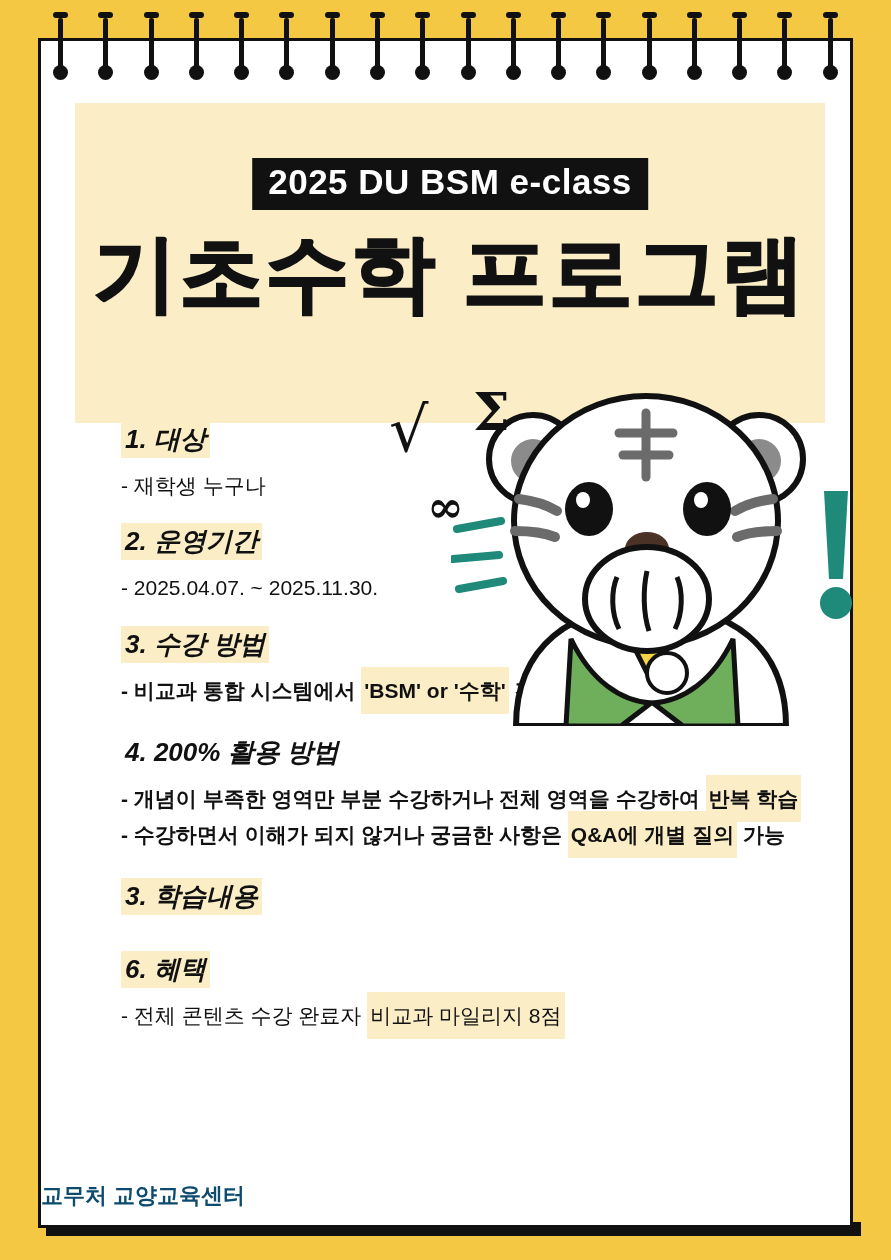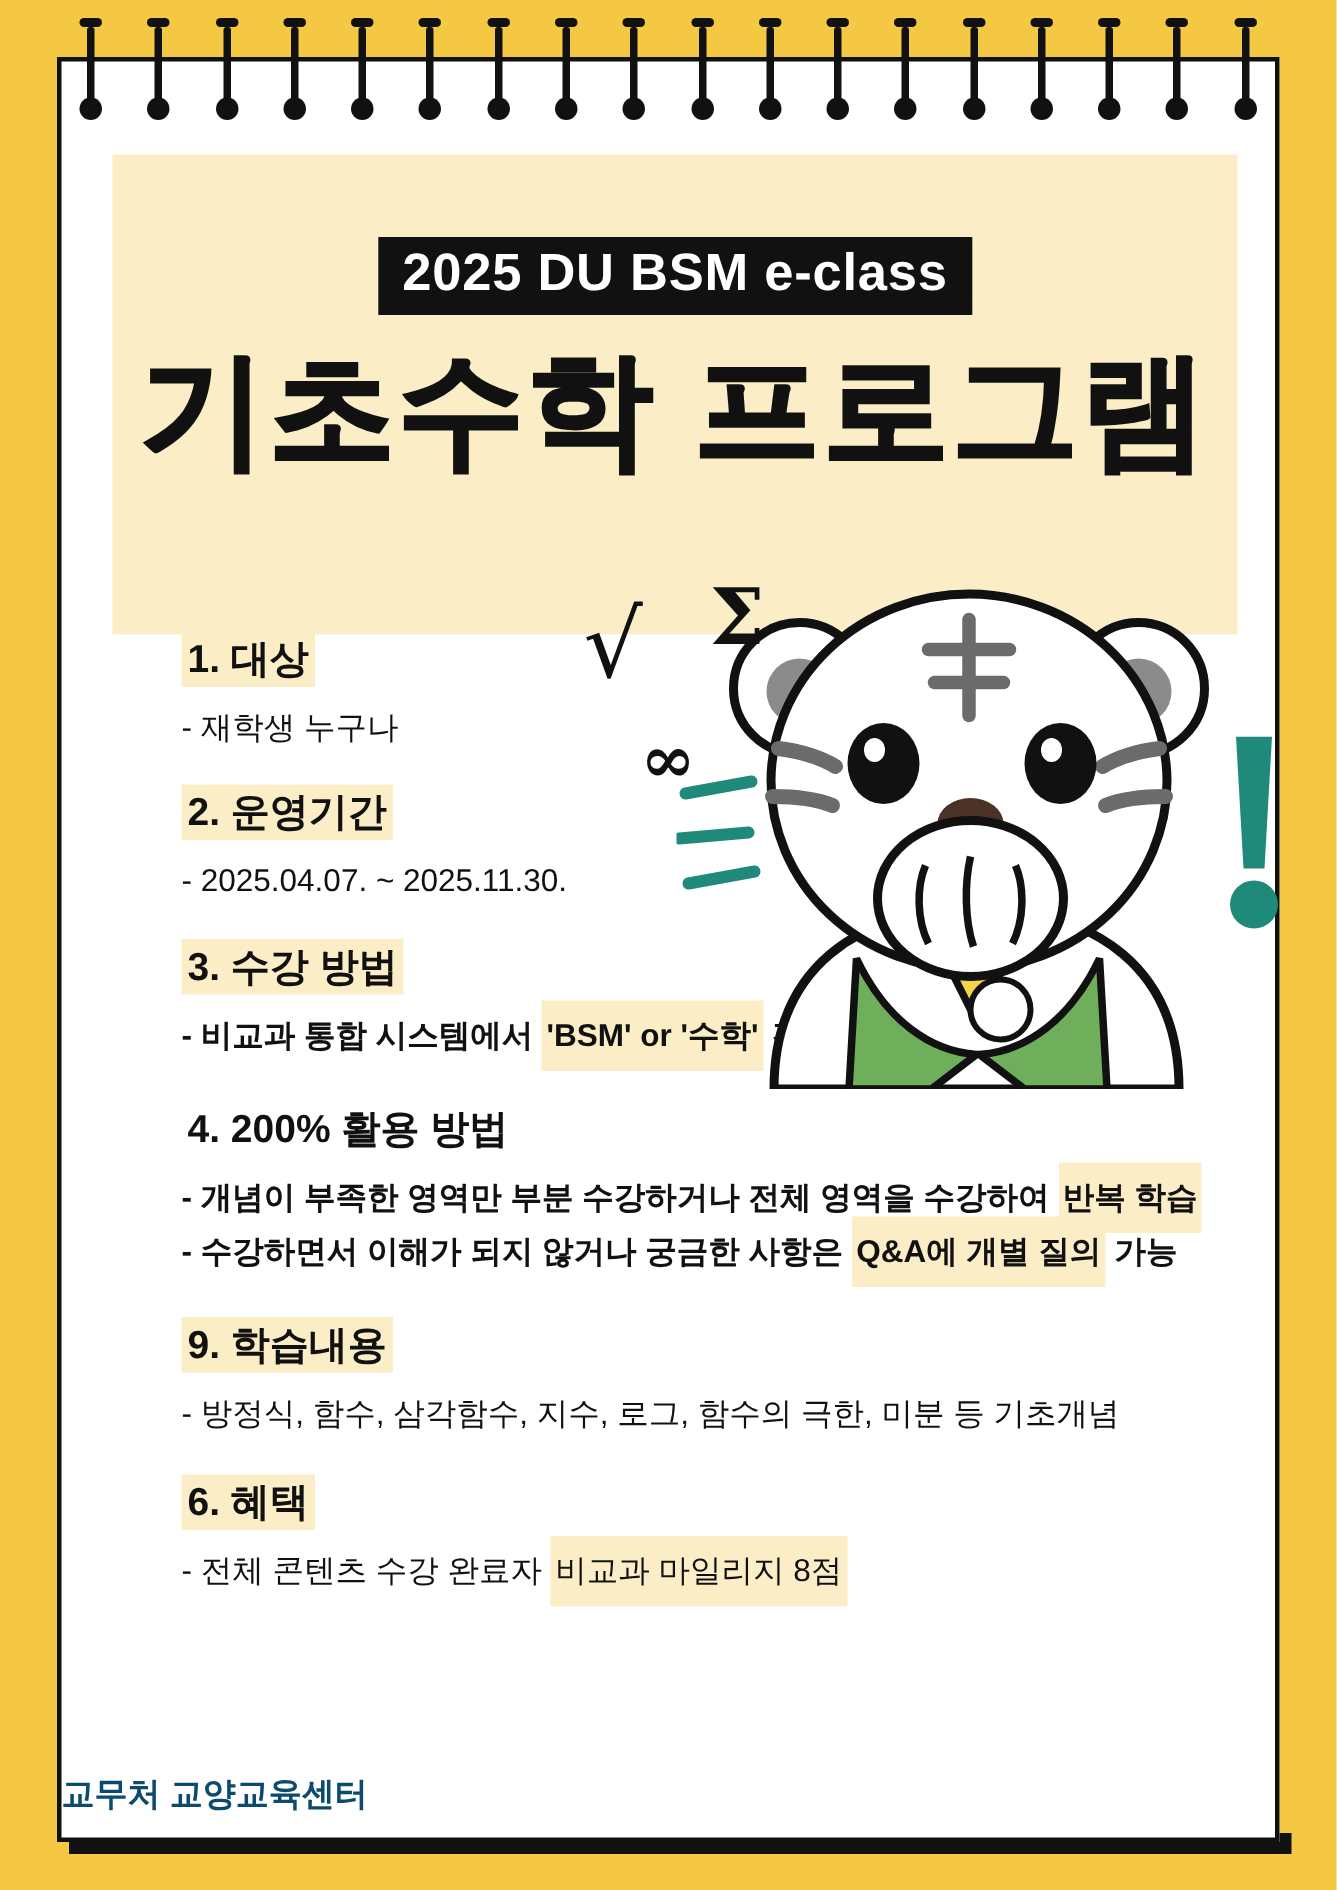--- a/index.html
+++ b/index.html
@@ -102,20 +102,21 @@
     width: 700px;
   }
   .sec { margin-bottom: 16px; }
   .sec-title {
     font-size: 26px;
     font-weight: 900;
     color: #111;
     display: inline-block;
     padding: 1px 4px;
     margin-bottom: 12px;
+    font-style: italic;
   }
   .sec-title.hl { background: #fbeec7; }
   .sec-line {
     font-size: 21px;
     color: #111;
     font-weight: 400;
     line-height: 1.55;
     margin-bottom: 4px;
     white-space: nowrap;
   }
@@ -253,22 +254,21 @@
       <div class="sec-title">4. 200% 활용 방법</div>
       <div class="sec-line">
         <span>- 개념이 부족한 영역만 부분 수강하거나 전체 영역을 수강하여 </span><span class="mark">반복 학습</span>
       </div>
       <div class="sec-line">
         <span>- 수강하면서 이해가 되지 않거나 궁금한 사항은 </span><span class="mark">Q&amp;A에 개별 질의</span><span> 가능</span>
       </div>
     </div>
 
     <div class="sec sec-5 sp-5">
-      <div class="sec-title hl">9. 학습내용</div>
-      <div class="sec-line">- 방정식, 함수, 삼각함수, 지수, 로그, 함수의 극한, 미분 등 기초개념</div>
+      <div class="sec-title hl">3. 학습내용</div>
     </div>
 
     <div class="sec sec-6">
       <div class="sec-title hl">6. 혜택</div>
       <div class="sec-line">
         <span>- 전체 콘텐츠 수강 완료자 </span><span class="mark">비교과 마일리지 8점</span>
       </div>
     </div>
 
   </div>

